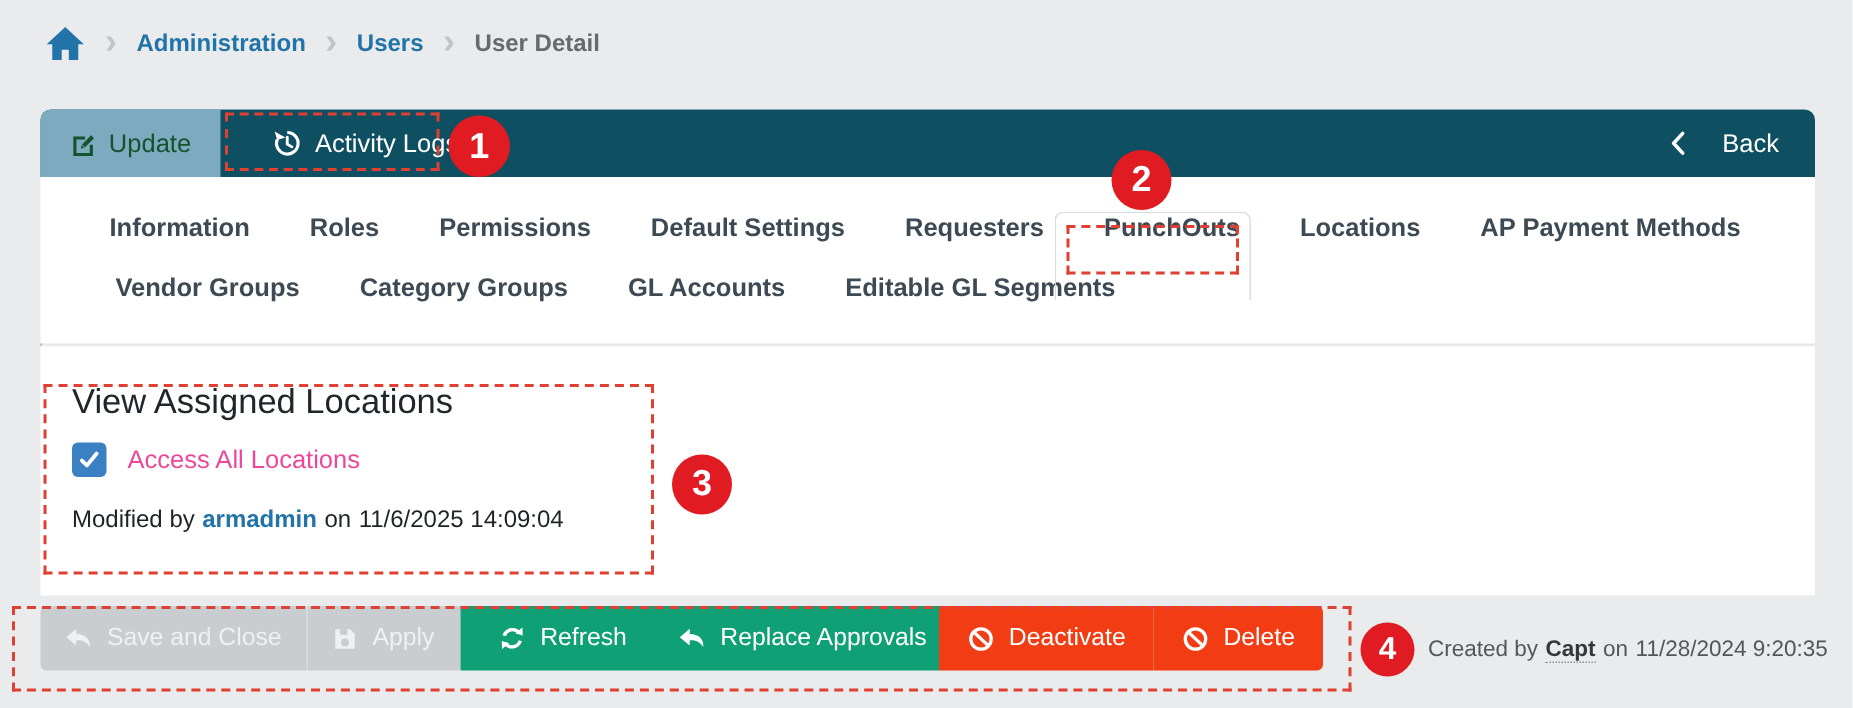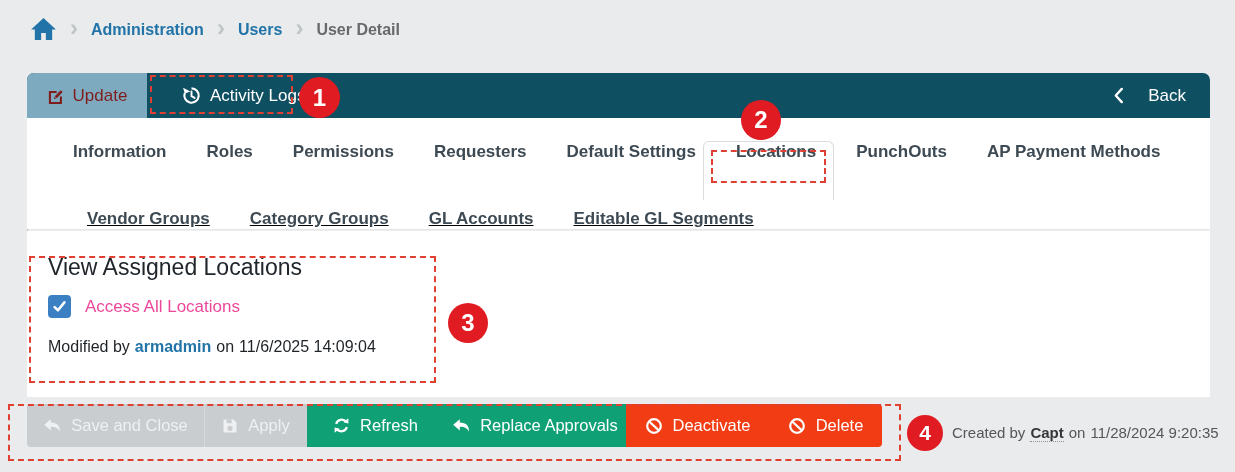--- a/index.html
+++ b/index.html
@@ -12,28 +12,28 @@
   .crumb.current { color: #67696b; cursor: default; }
   .crumb-sep { font-size: 24px; font-weight: 700; color: #c0c5c8; line-height: 1; padding-bottom: 3px; }
   .home-icon { display: flex; align-items: center; color: #2173a8; cursor: pointer; }
 
   
   .panel { position: absolute; left: 27px; top: 73px; width: 1183px; height: 324px; background: #ffffff; border-radius: 7px 7px 0 0; }
 
   
   .topbar { display: flex; align-items: stretch; height: 45px; background: #0f4f62; border-radius: 7px 7px 0 0; color: #fff; }
   .topbar-btn { display: flex; align-items: center; gap: 9px; font-size: 17px; color: #fff; background: transparent; border: none; cursor: pointer; font-family: inherit; }
-  .btn-update { width: 120px; justify-content: center; background: #7eaabf; border-radius: 7px 0 0 0; color: #7f1d1d; }
+  .btn-update { width: 120px; justify-content: center; background: #7eaabf; border-radius: 7px 0 0 0; color: #14532d; }
   .btn-activity { margin-left: 23px; padding: 0 12px; }
   .spacer { flex: 1; }
   .btn-back { padding: 0 24px; gap: 24px; }
 
   
   .tabs-row1 { display: flex; align-items: center; height: 60px; padding-left: 26px; margin-top: 4px; }
-  .tabs-row2 { display: flex; align-items: flex-end; height: 47px; padding-left: 40px; text-decoration: underline; }
+  .tabs-row2 { display: flex; align-items: flex-start; height: 47px; padding-left: 30px; }
   .tab { padding: 0 20px; font-size: 17px; font-weight: 700; color: #3e4a53; cursor: pointer; white-space: nowrap; }
   .content-divider { border-top: 1px solid #e4e6e7; margin: 0; }
 
   
   .active-tab-outline { position: absolute; left: 703px; top: 141px; width: 131px; height: 59px;
     border: 1px solid #d9dcde; border-bottom: none; border-radius: 6px 6px 0 0; pointer-events: none; }
 
   
   .content { position: relative; height: 152px; }
   .content-heading { position: absolute; left: 21px; top: 23px; font-size: 23px; color: #20262b; }
@@ -125,24 +125,24 @@
             </svg>
         </span>
         <span>Back</span>
       </button>
     </div>
 
     <div class="tabs-row1">
       <span class="tab">Information</span>
       <span class="tab">Roles</span>
       <span class="tab">Permissions</span>
+      <span class="tab">Default Settings</span>
       <span class="tab">Requesters</span>
-      <span class="tab">Default Settings</span>
+      <span class="tab">PunchOuts</span>
       <span class="tab">Locations</span>
-      <span class="tab">PunchOuts</span>
       <span class="tab">AP Payment Methods</span>
     </div>
     <div class="tabs-row2">
       <span class="tab">Vendor Groups</span>
       <span class="tab">Category Groups</span>
       <span class="tab">GL Accounts</span>
       <span class="tab">Editable GL Segments</span>
     </div>
     <hr class="content-divider">
 

